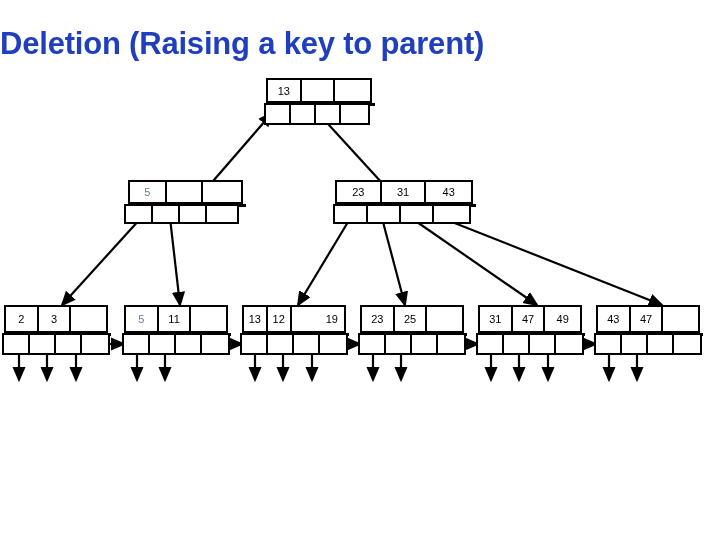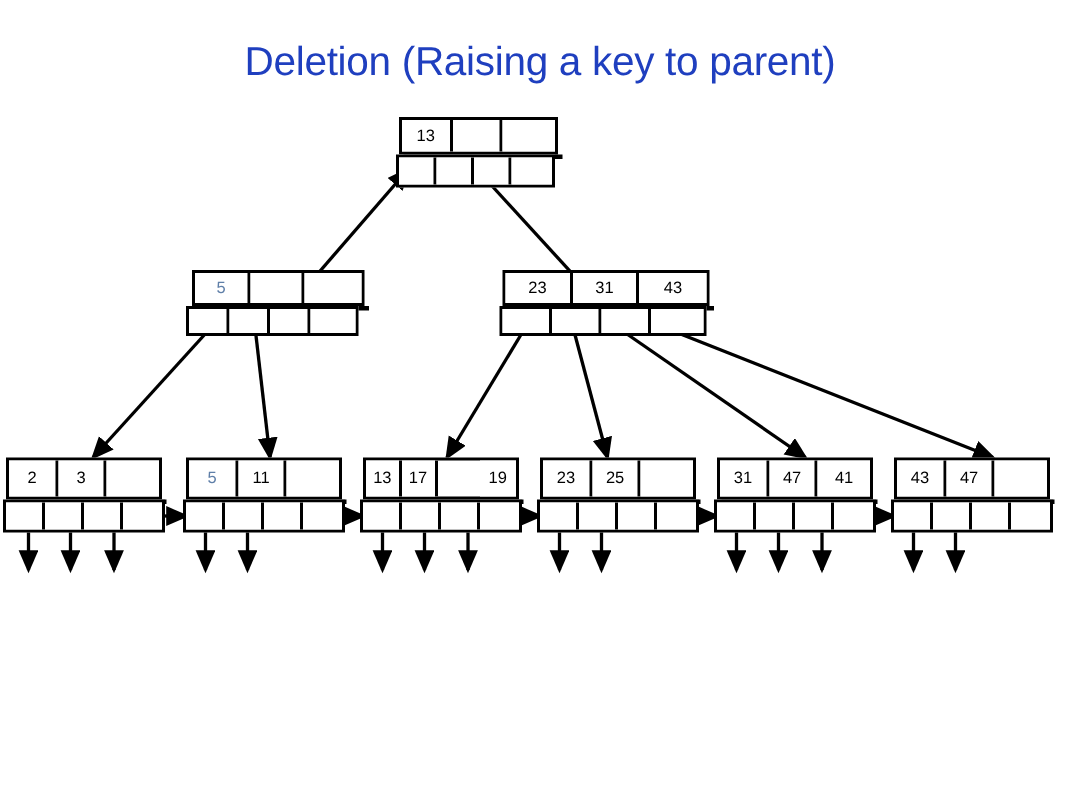--- a/index.html
+++ b/index.html
@@ -13,24 +13,23 @@
     height: 540px;
     background: #ffffff;
     overflow: hidden;
     font-family: "Liberation Sans", sans-serif;
   }
   #title {
     position: absolute;
     left: 0;
     top: 26px;
     width: 720px;
-    text-align: center;
     color: #1f3fbf;
-    font-size: 27px;
-    font-weight: normal;
+    font-size: 31px;
+    font-weight: bold;
     letter-spacing: -0.2px;
     white-space: nowrap;
   }
   
   .node {
     position: absolute;
     box-sizing: border-box;
   }
   .keyrow, .ptrrow {
     position: absolute;
@@ -206,21 +205,21 @@
       <div class="pcell" style="width:27px;"></div>
       <div class="pcell" style="width:27px;"></div>
       <div class="pcell" style="width:27px;"></div>
       <div class="pcell" style="width:27px;"></div>
     </div>
   </div>
 
   <div class="node" style="left:242px; top:305px; width:104px; height:50px;">
     <div class="keyrow" style="top:0; width:104px; height:28px;">
       <div class="cell" style="width:34px;">13</div>
-      <div class="cell" style="width:34px;">17</div>
+      <div class="cell" style="width:34px;">12</div>
       <div class="cell" style="width:36px;margin-left:28px;">19</div>
     </div>
     <div class="shadow" style="left:3px; top:28px; width:104px;"></div>
     <div class="ptrrow" style="top:28px; left:-2px; width:108px; height:22px;">
       <div class="pcell" style="width:27px;"></div>
       <div class="pcell" style="width:27px;"></div>
       <div class="pcell" style="width:27px;"></div>
       <div class="pcell" style="width:27px;"></div>
     </div>
   </div>
@@ -237,21 +236,21 @@
       <div class="pcell" style="width:27px;"></div>
       <div class="pcell" style="width:27px;"></div>
       <div class="pcell" style="width:27px;"></div>
     </div>
   </div>
 
   <div class="node" style="left:478px; top:305px; width:104px; height:50px;">
     <div class="keyrow" style="top:0; width:104px; height:28px;">
       <div class="cell" style="width:34px;">31</div>
       <div class="cell" style="width:34px;">47</div>
-      <div class="cell" style="width:36px;">41</div>
+      <div class="cell" style="width:36px;">49</div>
     </div>
     <div class="shadow" style="left:3px; top:28px; width:104px;"></div>
     <div class="ptrrow" style="top:28px; left:-2px; width:108px; height:22px;">
       <div class="pcell" style="width:27px;"></div>
       <div class="pcell" style="width:27px;"></div>
       <div class="pcell" style="width:27px;"></div>
       <div class="pcell" style="width:27px;"></div>
     </div>
   </div>
 

